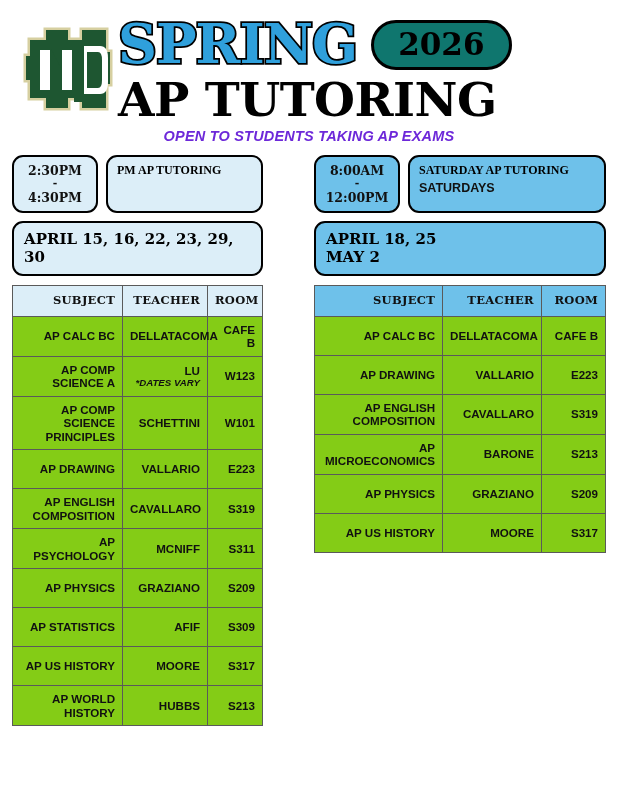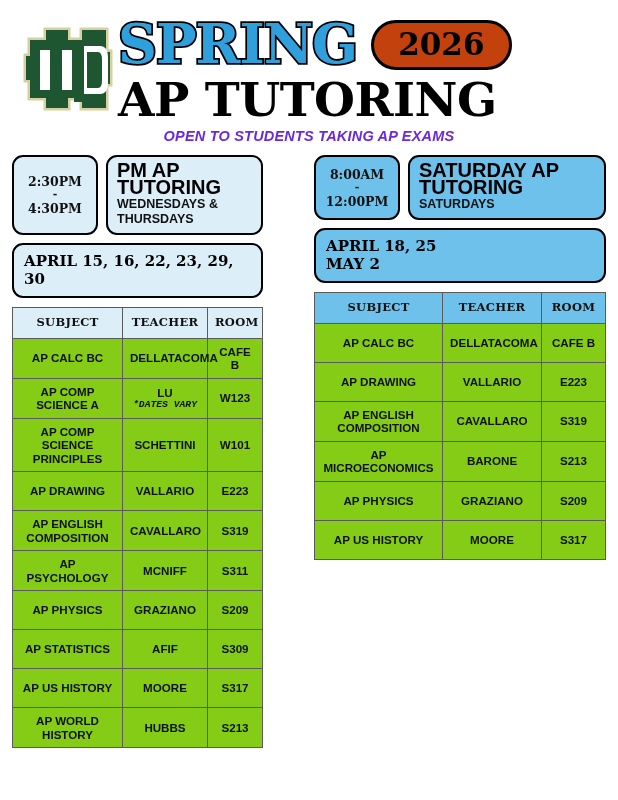--- a/index.html
+++ b/index.html
@@ -49,21 +49,21 @@
     font-size: 54px;
     line-height: 56px;
     letter-spacing: -1px;
     color: #2FA0DC;
     -webkit-text-stroke: 3.5px #000000;
     paint-order: stroke fill;
     text-stroke: 3.5px #000000;
     white-space: nowrap;
   }
   .year-badge {
-    background: #c2410c;
+    background: #0f766e;
     border: 3px solid #000000;
     border-radius: 28px;
     padding: 3px 24px 5px 24px;
     font-family: "DejaVu Serif", serif;
     font-weight: 700;
     font-size: 31px;
     line-height: 36px;
     color: #000000;
     white-space: nowrap;
     margin-top: 2px;
@@ -130,23 +130,23 @@
     display: flex;
     flex-direction: column;
     justify-content: center;
   }
   .time-dash { font-size: 11px; line-height: 12px; }
   .sess-box {
     flex: 1 1 auto;
     padding: 5px 9px 6px 9px;
   }
   .sess-title {
-    font-family: Liberation Sans, sans-serif;
-    font-weight: 700;
-    font-size: 20px;
+    font-family: Liberation Serif, serif;
+    font-weight: 700;
+    font-size: 12px;
     line-height: 16.5px;
     color: #000000;
   }
   .sess-days {
     font-family: "Liberation Sans", sans-serif;
     font-weight: bold;
     font-size: 12.5px;
     line-height: 15px;
     margin-top: 2px;
     color: #111111;
@@ -169,21 +169,21 @@
     margin-top: 9px;
     border-collapse: collapse;
     width: 100%;
     table-layout: fixed;
     border: 1.6px solid #3a3a3a;
   }
   table.sched td, table.sched th {
     border: 1.3px solid #5a5a5a;
     padding: 6px 7px;
     vertical-align: middle;
-    text-align: center;
+    text-align: right;
     font-family: "Liberation Sans", sans-serif;
     font-weight: bold;
     font-size: 11.6px;
     line-height: 13.5px;
     color: #111111;
     margin-left: 16px;
   }
   table.sched th {
     font-family: "DejaVu Serif", serif;
     font-weight: 700;
@@ -197,21 +197,20 @@
   table.sched td { background: #84cc16; height: 26px; }
   .col-subject { width: 44%; }
   .col-teacher { width: 34%; }
   .col-room    { width: 22%; }
   .note {
     display: block;
     font-style: italic;
     font-size: 9.7px;
     line-height: 11px;
     font-weight: bold;
-    font-family: Liberation Mono, monospace;
   }
 
   
   .exam-box {
     margin-top: 22px;
     border: 2.5px solid #000000;
     border-radius: 11px;
     background: #ffffff;
     padding: 9px 8px 11px 8px;
     text-align: center;
@@ -272,21 +271,20 @@
   <div class="col col-left">
 
     <div class="session-row">
       <div class="rbox time-box fill-light">
         <span>2:30PM</span>
         <span class="time-dash">-</span>
         <span>4:30PM</span>
       </div>
       <div class="rbox sess-box fill-light">
         <div class="sess-title">PM AP TUTORING</div>
-        <div class="sess-days">WEDNESDAYS &amp; THURSDAYS</div>
       </div>
     </div>
 
     <div class="rbox dates-box fill-light">APRIL 15, 16, 22, 23, 29, 30</div>
 
     <table class="sched">
       <colgroup>
           <col class="col-subject">
           <col class="col-teacher">
           <col class="col-room">

